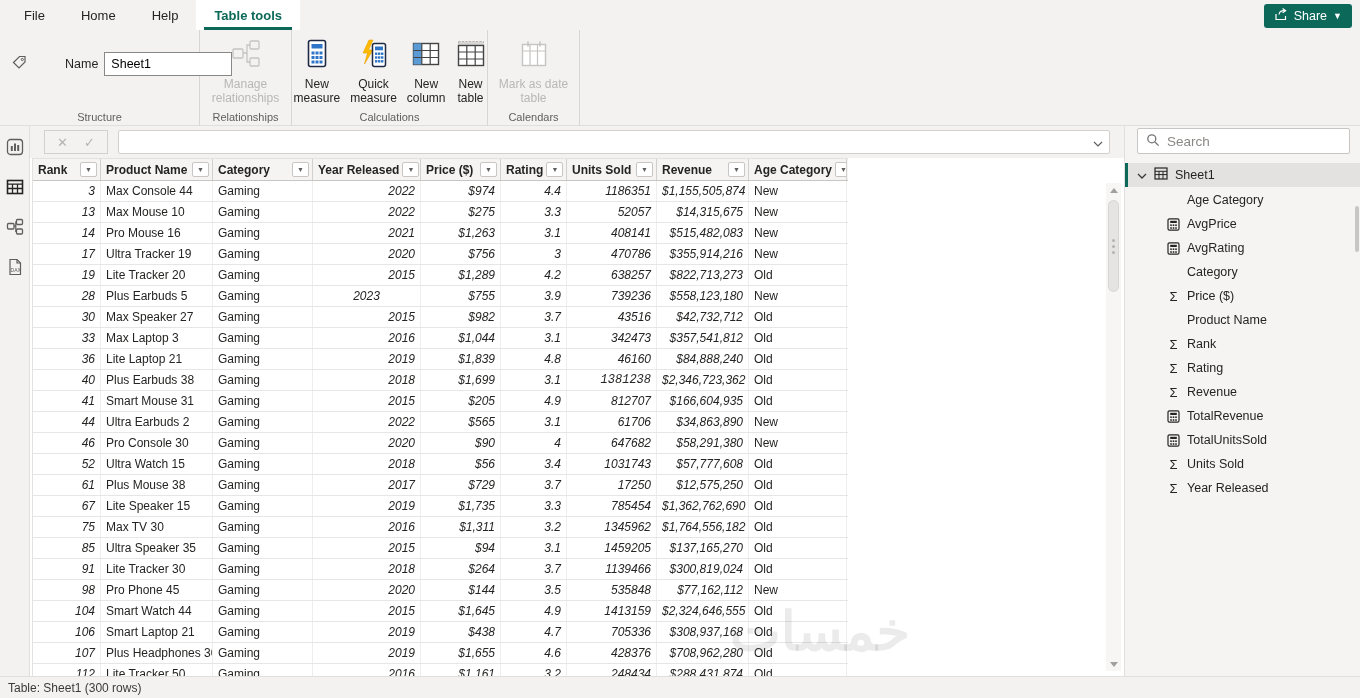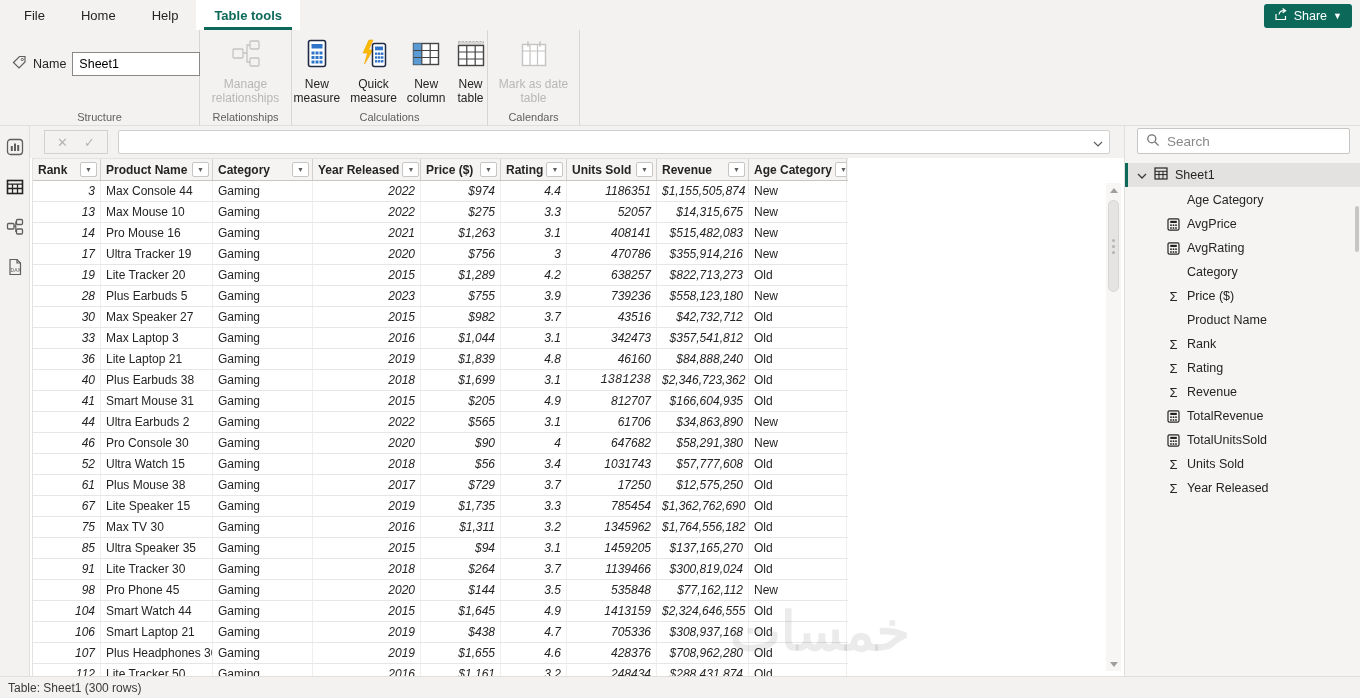--- a/index.html
+++ b/index.html
@@ -16,21 +16,21 @@
   .share-chevron { font-size:9px; }
 
   .ribbon-body { position:absolute; top:30px; left:0; right:0; height:96px; display:flex; }
   .group { position:relative; height:100%; border-right:1px solid #d8d6d4; }
   .group-label { position:absolute; bottom:3px; left:0; right:0; text-align:center; font-size:11px; color:#605e5c; }
   .g-structure { width:200px; }
   .g-relationships { width:92px; }
   .g-calculations { width:196px; }
   .g-calendars { width:92px; }
   .name-row { display:flex; align-items:center; gap:6px; padding:22px 0 0 12px; }
-  .name-label { font-size:12.5px; }
+  .name-label { font-size:12.5px;margin-left:32px; }
   .name-input { width:128px; height:24px; border:1px solid #8a8886; background:#fff; font-family:inherit; font-size:12.5px; padding:0 6px; }
   .big-buttons { display:flex; justify-content:center; gap:2px; padding-top:6px; }
   .btn-large { display:flex; flex-direction:column; align-items:center; gap:5px; padding:3px 4px 0 4px; font-size:12px; line-height:1.15; text-align:center; color:#252423; background:none; border:none; font-family:inherit; cursor:pointer; }
   .btn-large .lbl { max-width:56px; }
   .btn-large.disabled { color:#b9b7b5; cursor:default; }
   .btn-large.wide .lbl { max-width:88px; }
 
   
   .view-sidebar { position:absolute; top:126px; left:0; width:30px; bottom:22px; background:#f3f2f1; border-right:1px solid #e1dfdd; display:flex; flex-direction:column; align-items:center; padding-top:12px; gap:22px; }
   .view-icon { width:18px; height:18px; display:flex; align-items:center; justify-content:center; cursor:pointer; }
@@ -364,21 +364,21 @@
           <div class="td num" style="width: 80px;">$1,289</div>
           <div class="td num" style="width: 66px;">4.2</div>
           <div class="td num" style="width: 90px;">638257</div>
           <div class="td num" style="width: 92px;">$822,713,273</div>
           <div class="td" style="width: 98px;">Old</div>
         </div>
         <div class="tr">
           <div class="td num" style="width: 68px;">28</div>
           <div class="td" style="width: 112px;">Plus Earbuds 5</div>
           <div class="td" style="width: 100px;">Gaming</div>
-          <div class="td num" style="width: 108px;">2023</div>
+          <div class="td num" style="width: 108px; text-align: center;">2023</div>
           <div class="td num" style="width: 80px;">$755</div>
           <div class="td num" style="width: 66px;">3.9</div>
           <div class="td num" style="width: 90px;">739236</div>
           <div class="td num" style="width: 92px;">$558,123,180</div>
           <div class="td" style="width: 98px;">New</div>
         </div>
         <div class="tr">
           <div class="td num" style="width: 68px;">30</div>
           <div class="td" style="width: 112px;">Max Speaker 27</div>
           <div class="td" style="width: 100px;">Gaming</div>

